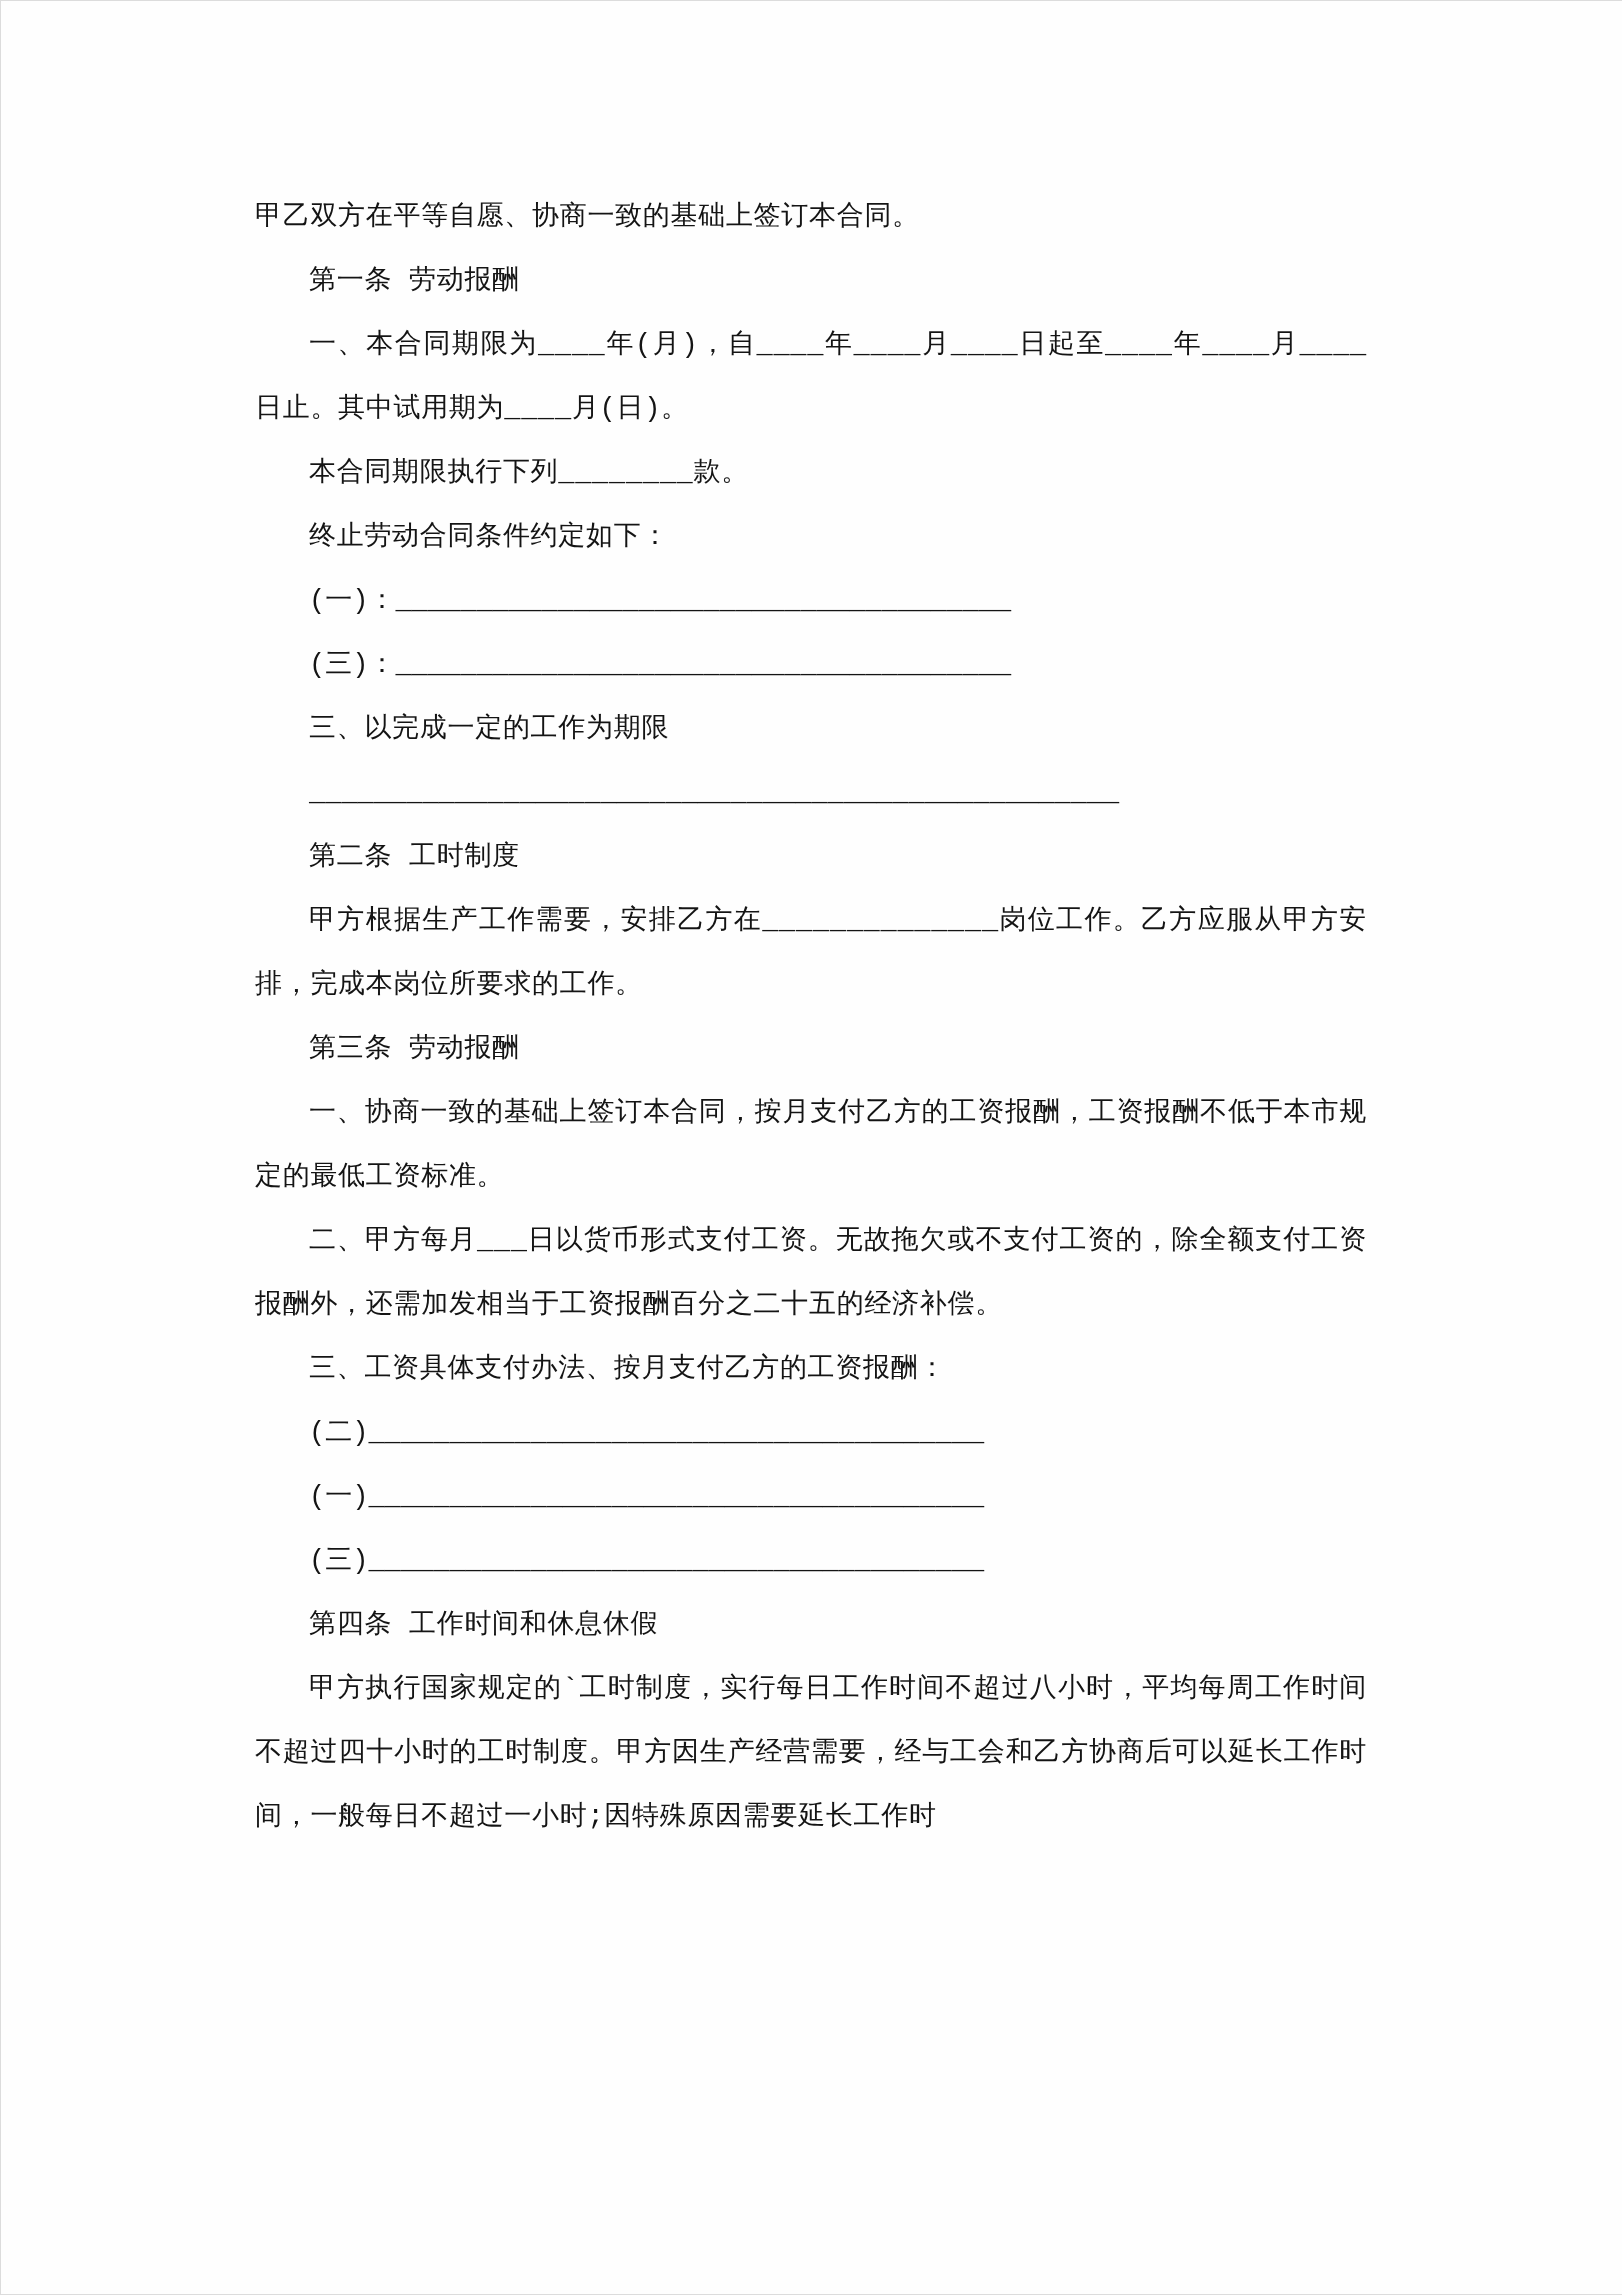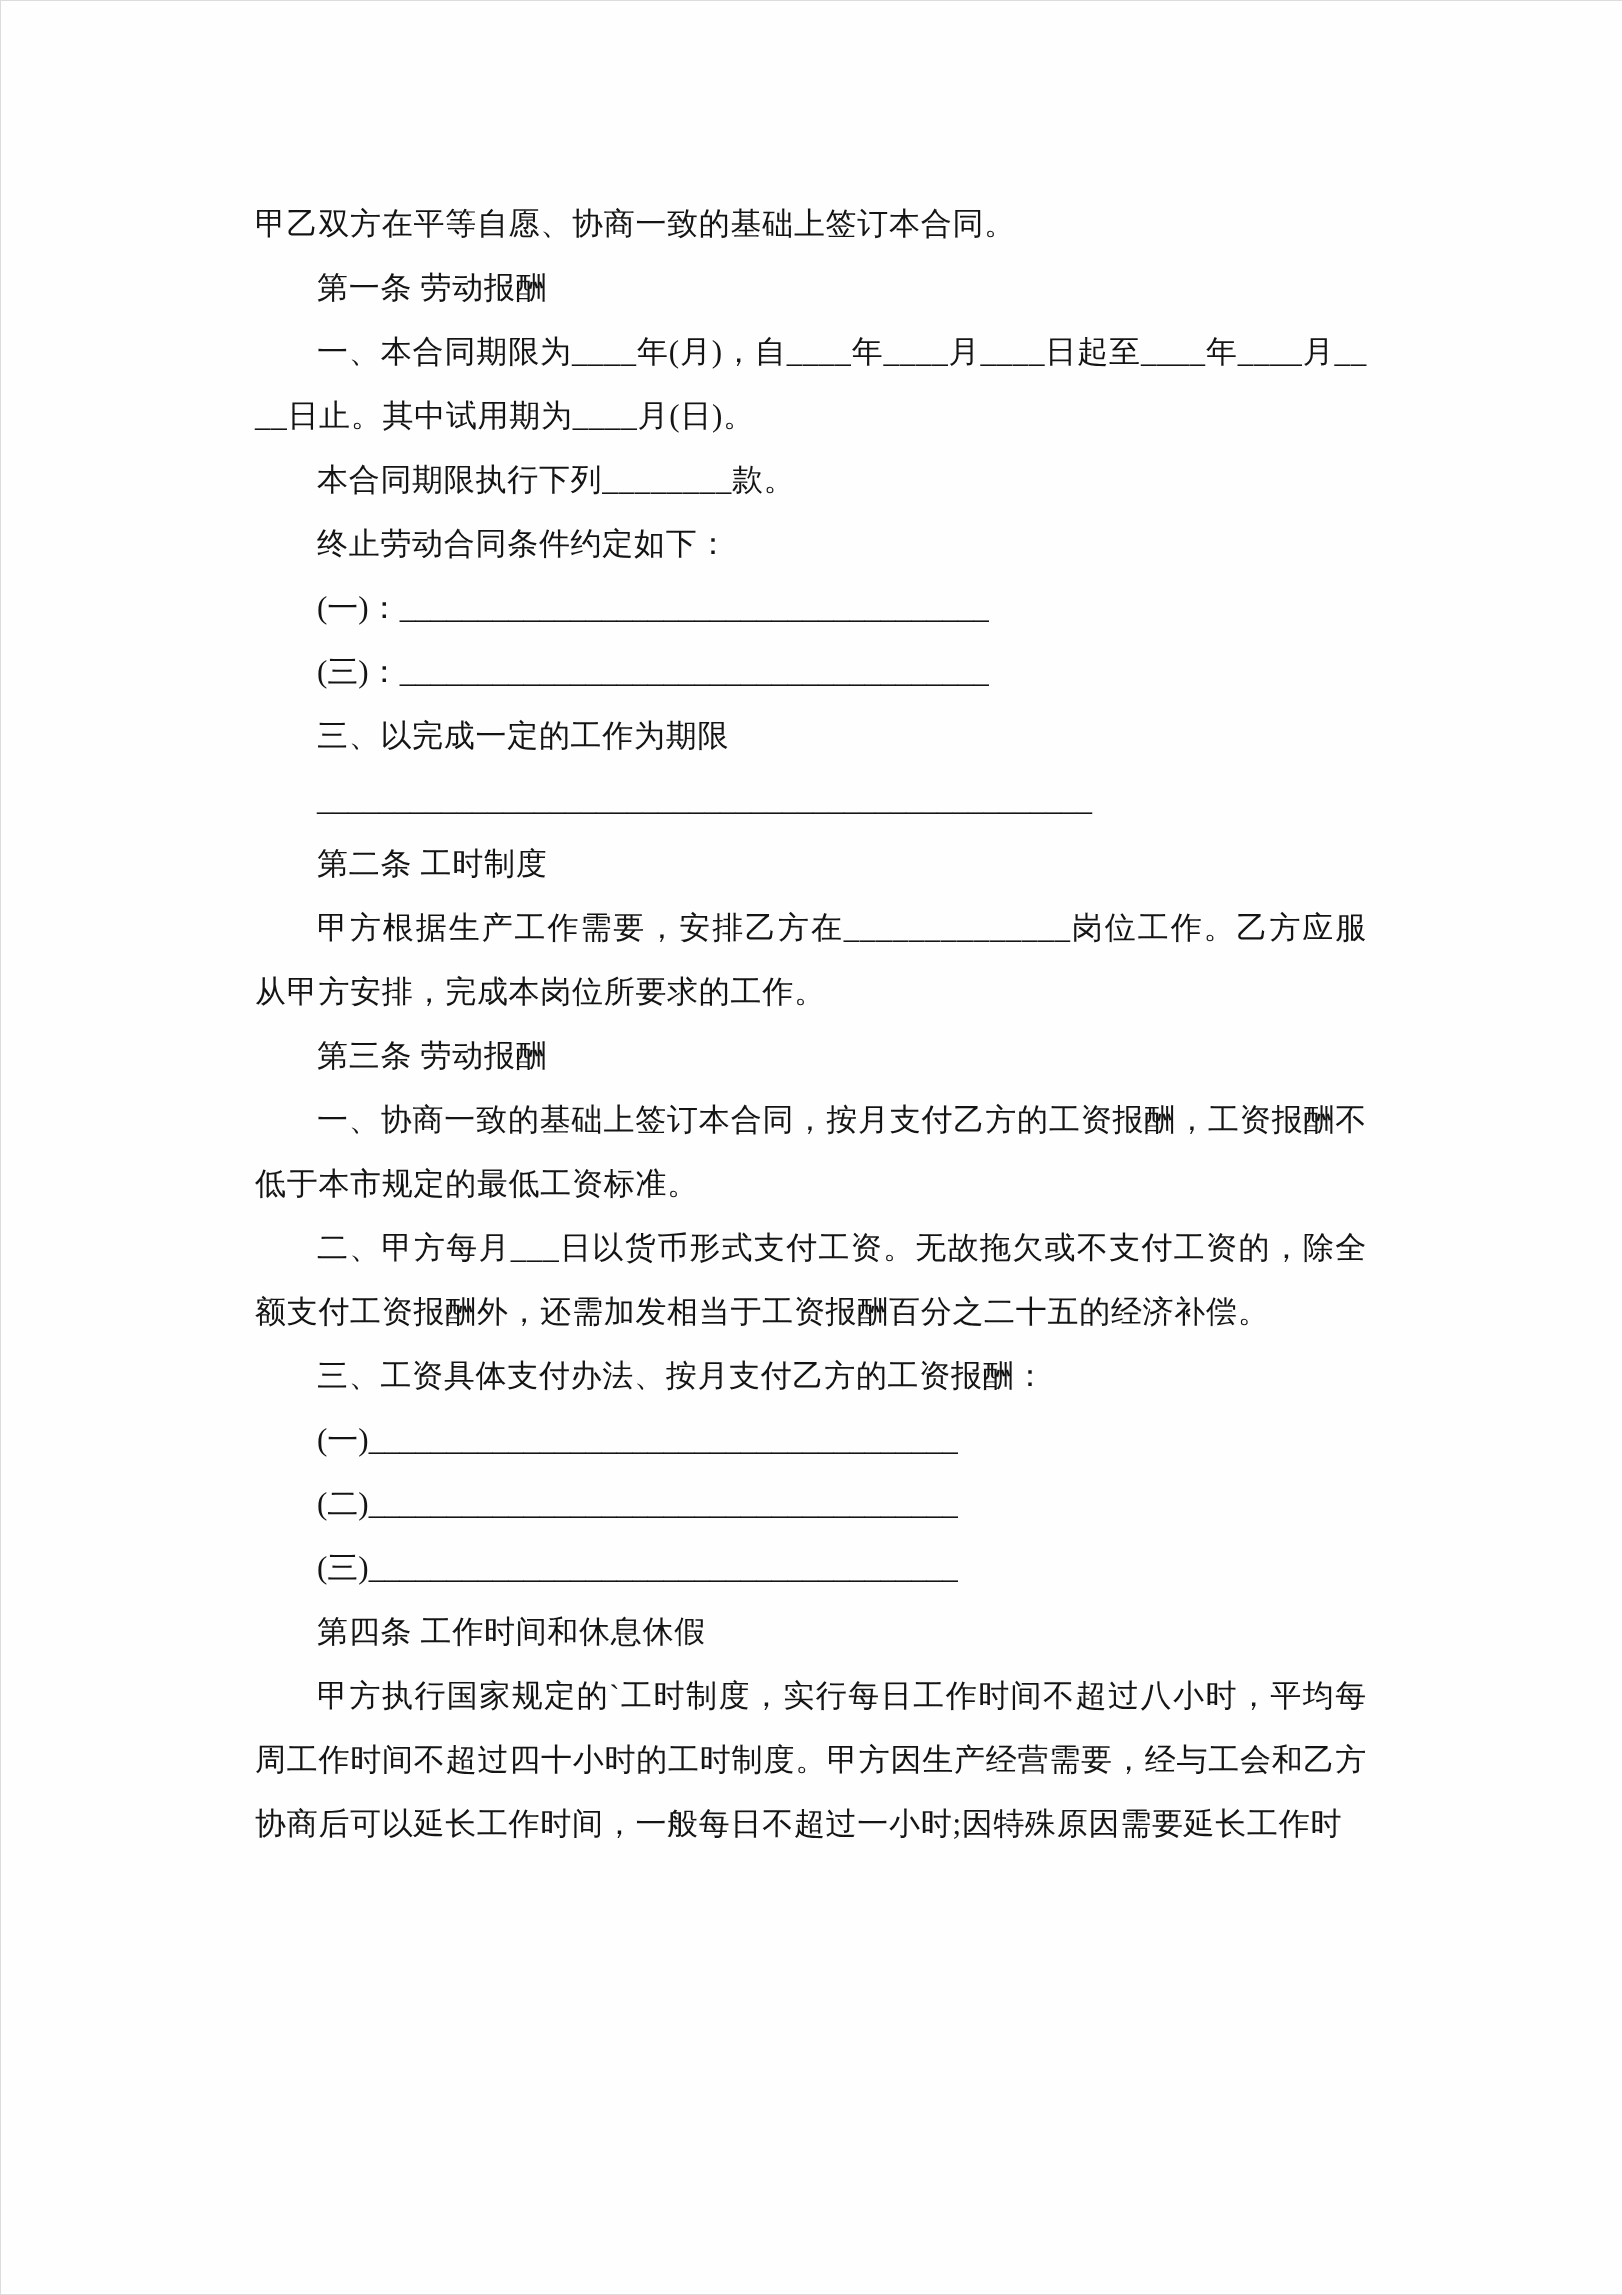--- a/index.html
+++ b/index.html
@@ -18,27 +18,28 @@
     width: 1623px;
     height: 2295px;
     box-sizing: border-box;
     background: #fefefe;
     border: 0.7px solid #dcdcdc;
     overflow: hidden;
   }
   .content {
     position: absolute;
     left: 254px;
-    top: 191px;
+    top: 184px;
     width: 1112px;
-    font-size: 31px;
+    font-size: 27px;
     line-height: 64px;
     text-align: justify;
     letter-spacing: 0.7px;
     word-break: break-all;
+    font-family: Liberation Mono, monospace;
   }
   .content p {
     margin: 0;
     padding: 0;
     text-indent: 2em;
   }
   .content p.cont {
     text-indent: 0;
   }
   .content p.blank {
@@ -58,20 +59,20 @@
     <p class="blank">(一)：______________________________________</p>
     <p class="blank">(三)：______________________________________</p>
     <p>三、以完成一定的工作为期限</p>
     <p class="blank">__________________________________________________</p>
     <p class="head">第二条 工时制度</p>
     <p>甲方根据生产工作需要，安排乙方在______________岗位工作。乙方应服从甲方安排，完成本岗位所要求的工作。</p>
     <p class="head">第三条 劳动报酬</p>
     <p>一、协商一致的基础上签订本合同，按月支付乙方的工资报酬，工资报酬不低于本市规定的最低工资标准。</p>
     <p>二、甲方每月___日以货币形式支付工资。无故拖欠或不支付工资的，除全额支付工资报酬外，还需加发相当于工资报酬百分之二十五的经济补偿。</p>
     <p>三、工资具体支付办法、按月支付乙方的工资报酬：</p>
+    <p class="blank">(二)______________________________________</p>
     <p class="blank">(一)______________________________________</p>
-    <p class="blank">(二)______________________________________</p>
     <p class="blank">(三)______________________________________</p>
     <p class="head">第四条 工作时间和休息休假</p>
     <p>甲方执行国家规定的`工时制度，实行每日工作时间不超过八小时，平均每周工作时间不超过四十小时的工时制度。甲方因生产经营需要，经与工会和乙方协商后可以延长工作时间，一般每日不超过一小时;因特殊原因需要延长工作时</p>
   </div>
 </div>
 
 
 </body></html>

